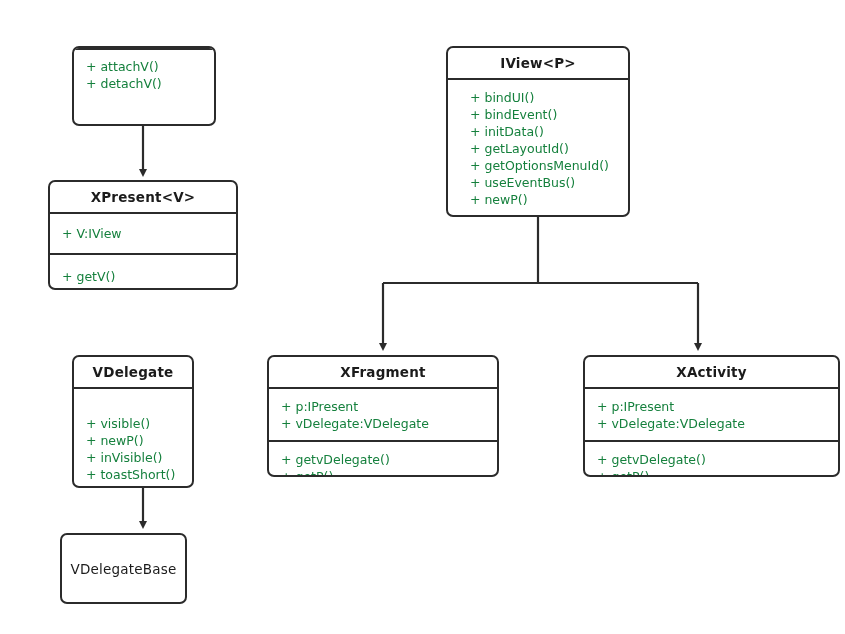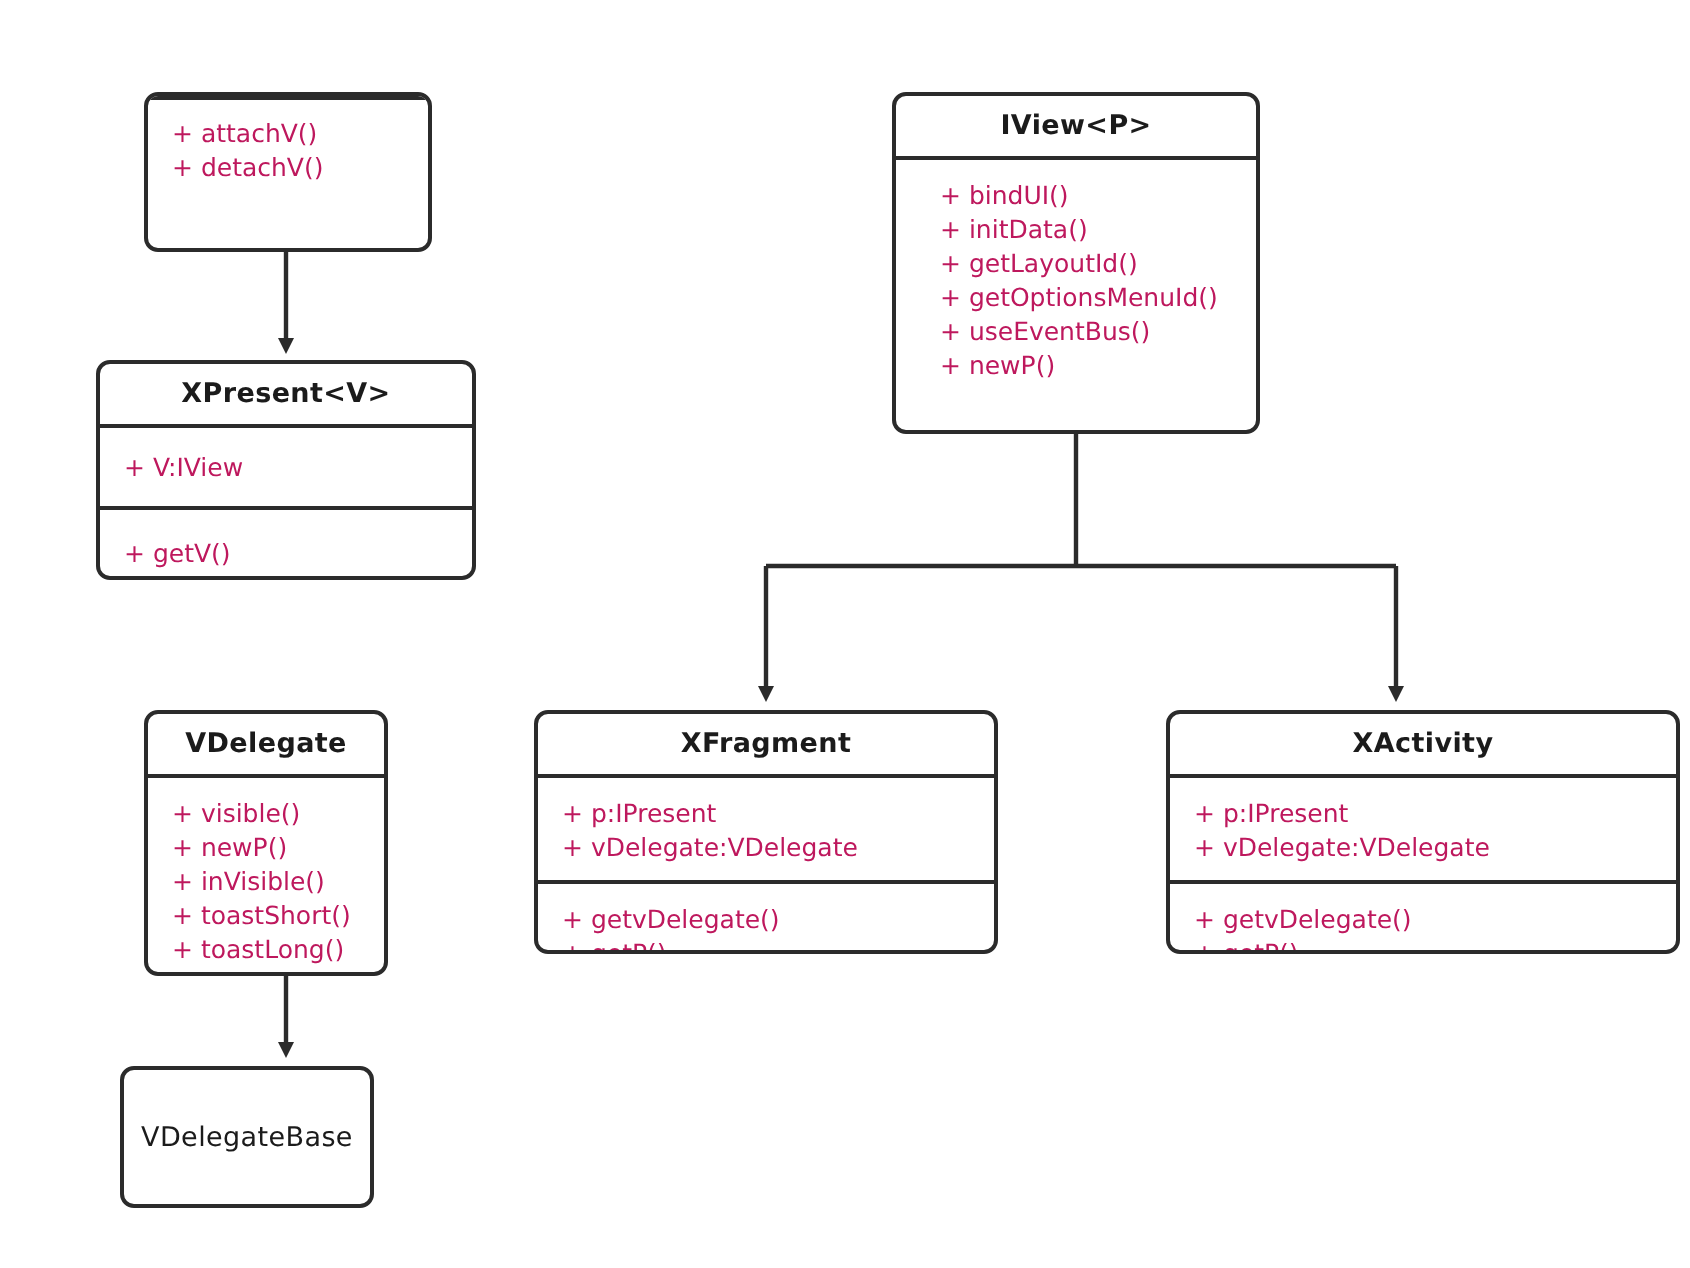--- a/index.html
+++ b/index.html
@@ -53,21 +53,21 @@
     font-size: 13.5px;
   }
   .uml-compartment {
     box-sizing: border-box;
     border-top: 2px solid #2b2b2b;
     padding: 8px 0 8px 12px;
   }
   .uml-member {
     font-size: 12.5px;
     line-height: 17px;
-    color: #be185d;
+    color: #15803d;
     white-space: nowrap;
   }
   .single-body {
     display: flex;
     align-items: center;
     justify-content: center;
     height: 100%;
     box-sizing: border-box;
   }
 </style>
@@ -113,31 +113,32 @@
     </div>
     <div class="uml-compartment" style="padding-top:13px; padding-bottom:13px;">
       <div class="uml-member">+ getV()</div>
     </div>
   </div>
 
   <div class="uml-class" style="left:446px; top:46px; width:184px; height:171px;">
     <div class="uml-title">IView&lt;P&gt;</div>
     <div class="uml-compartment" style="padding-top:9px;padding-left:22px;">
       <div class="uml-member">+ bindUI()</div>
+      <div class="uml-member">+ bindEvent()</div>
       <div class="uml-member">+ initData()</div>
       <div class="uml-member">+ getLayoutId()</div>
       <div class="uml-member">+ getOptionsMenuId()</div>
       <div class="uml-member">+ useEventBus()</div>
       <div class="uml-member">+ newP()</div>
     </div>
   </div>
 
   <div class="uml-class" style="left:72px; top:355px; width:122px; height:133px;">
     <div class="uml-title">VDelegate</div>
-    <div class="uml-compartment" style="padding-top:9px;">
+    <div class="uml-compartment" style="padding-top:26px;">
       <div class="uml-member">+ visible()</div>
       <div class="uml-member">+ newP()</div>
       <div class="uml-member">+ inVisible()</div>
       <div class="uml-member">+ toastShort()</div>
       <div class="uml-member">+ toastLong()</div>
     </div>
   </div>
 
   <div class="uml-class" style="left:60px; top:533px; width:127px; height:71px;">
     <div class="single-body">

